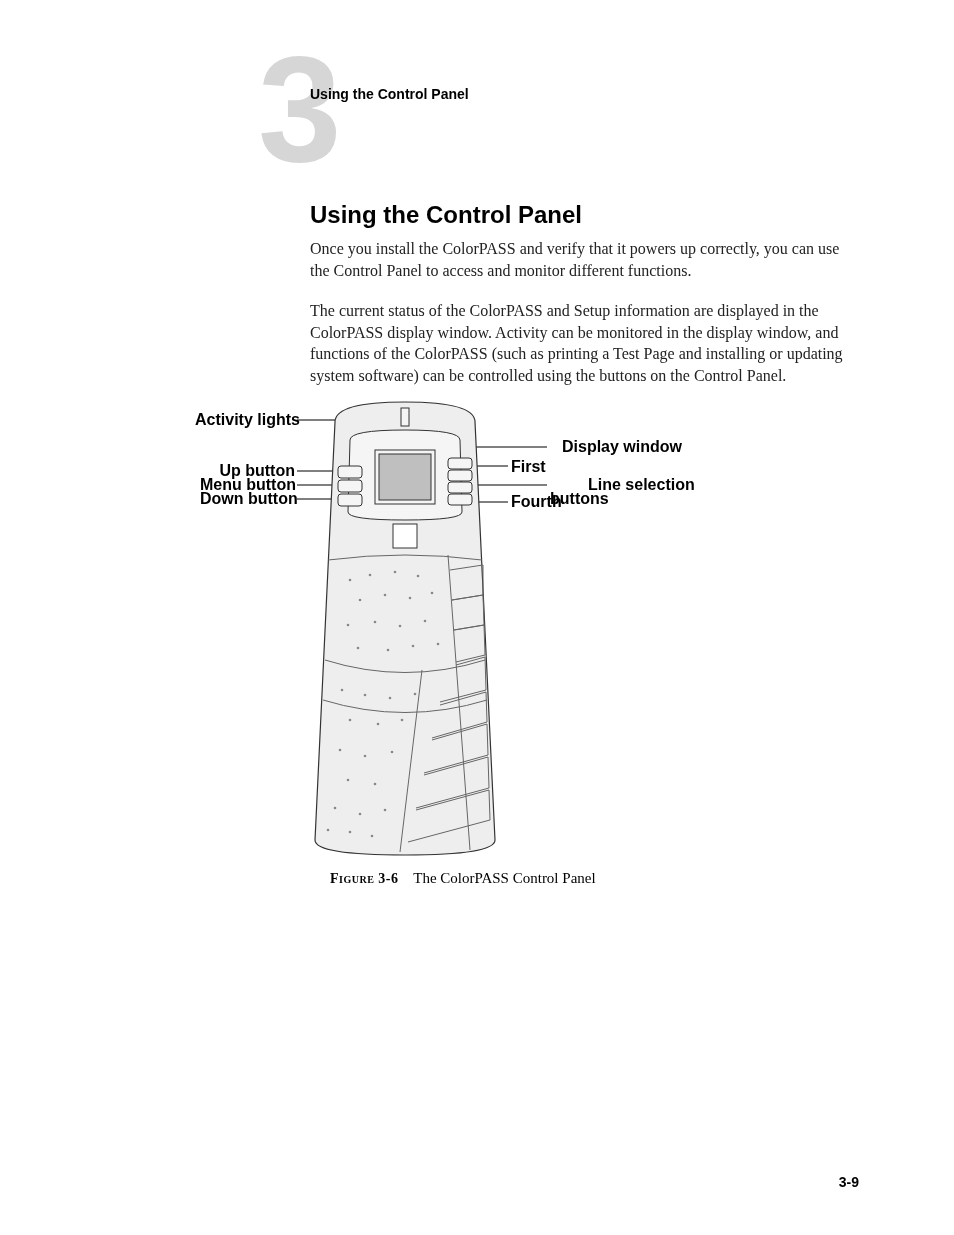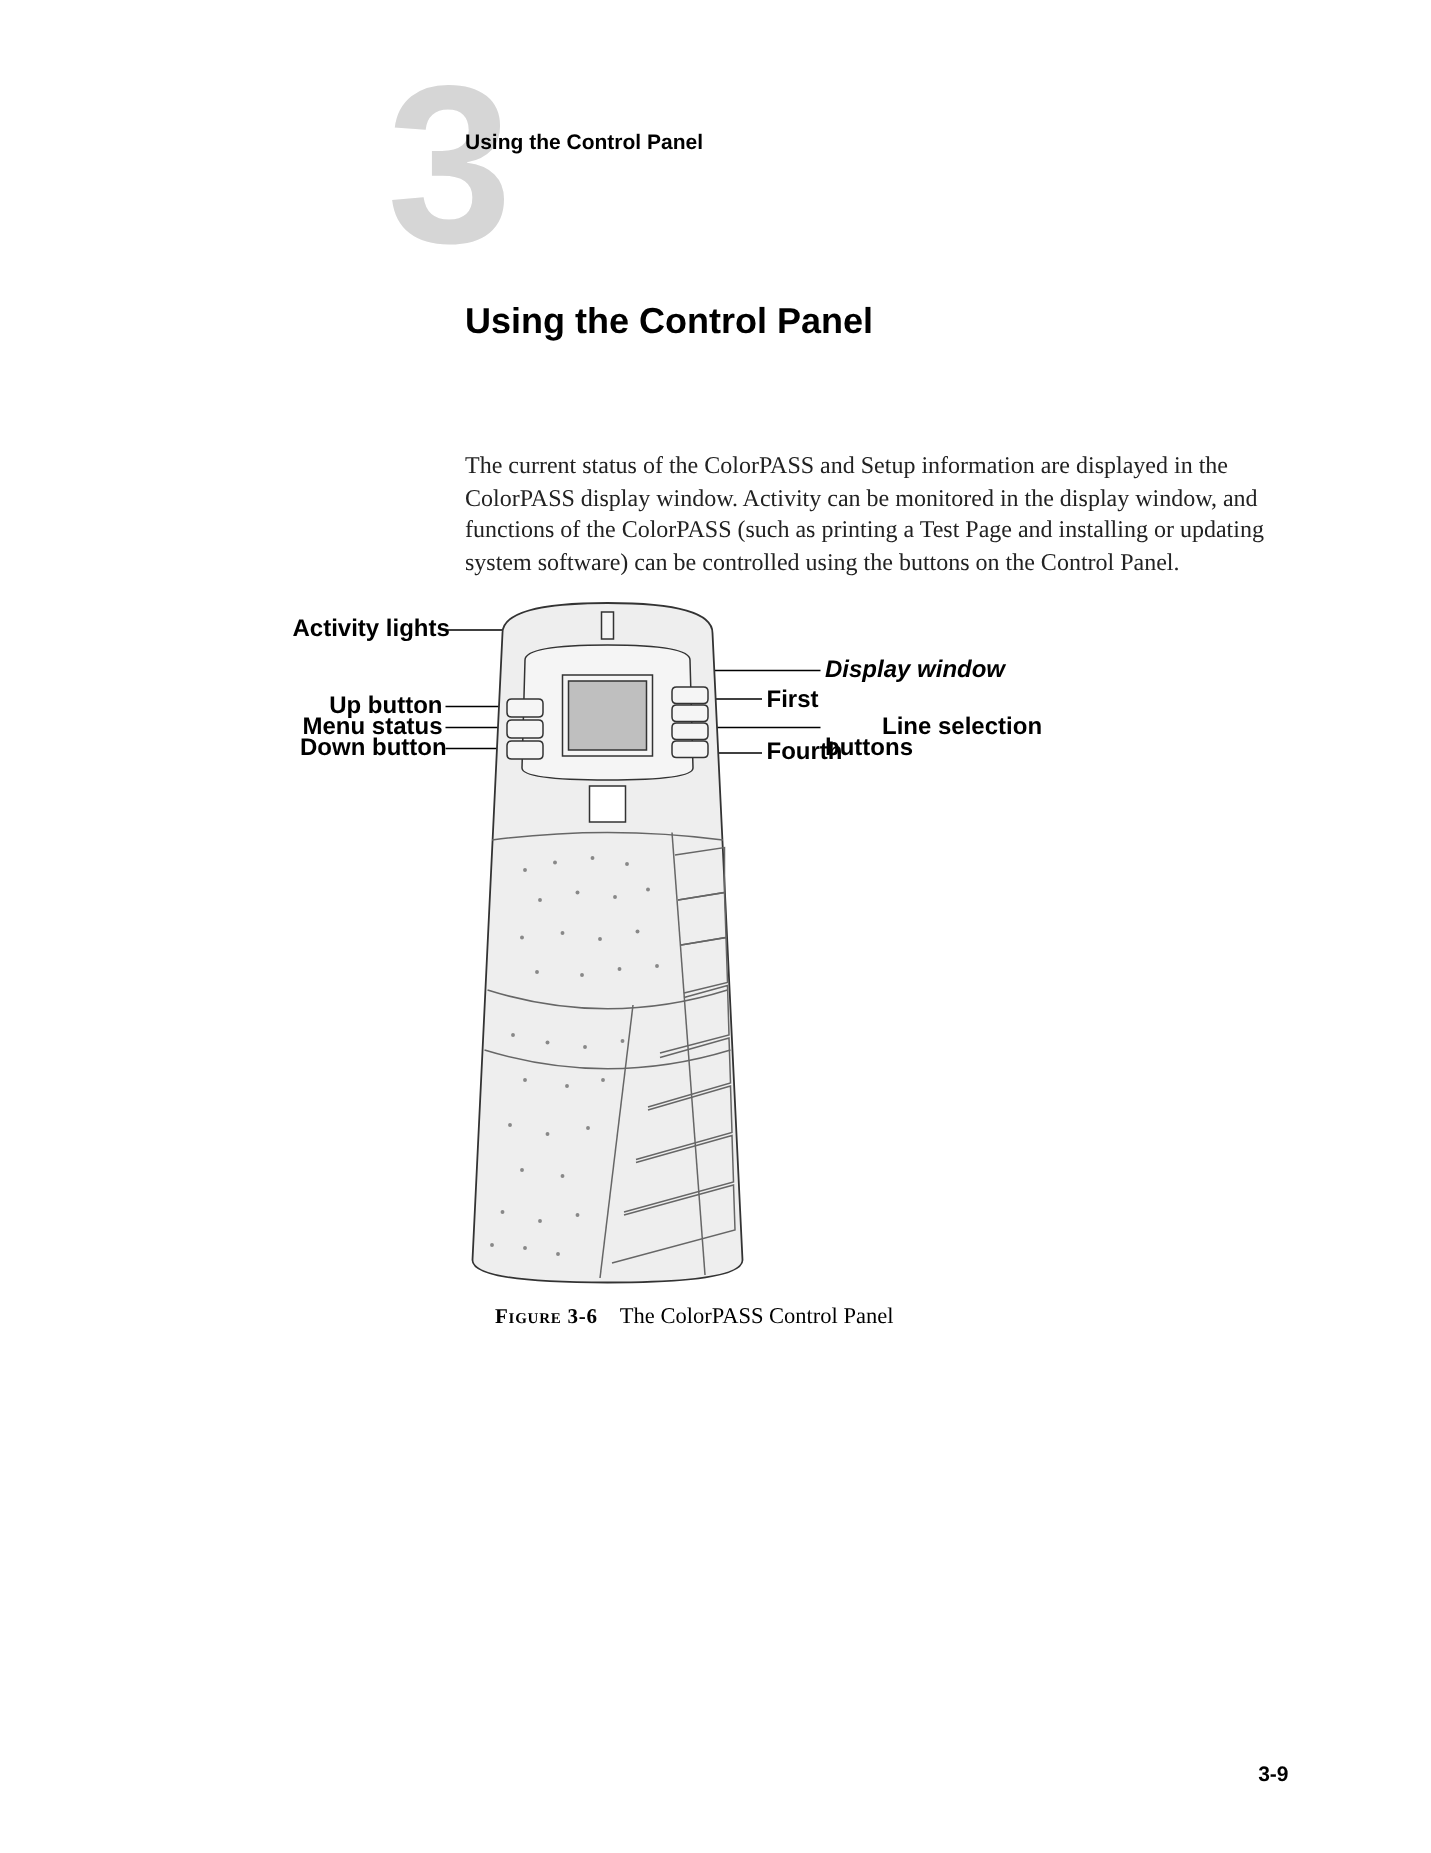--- a/index.html
+++ b/index.html
@@ -106,32 +106,33 @@
 </head>
 <body>
 
 <div class="page">
 
   <div class="big-chapter">3</div>
   <div class="running-header">Using the Control Panel</div>
 
   <div class="section-heading">Using the Control Panel</div>
 
+  <div class="para para1">Once you install the ColorPASS and verify that it powers up correctly, you can use the Control Panel to access and monitor different functions.</div>
   <div class="para para2">The current status of the ColorPASS and Setup information are displayed in the ColorPASS display window. Activity can be monitored in the display window, and functions of the ColorPASS (such as printing a Test Page and installing or updating system software) can be controlled using the buttons on the Control Panel.</div>
 
   <div class="figure">
 
     
     <div class="callout left" style="left:-5px; top:13px; width:100px;">Activity lights</div>
     <div class="callout left" style="left:0; top:64px; width:95px;">Up button</div>
-    <div class="callout left" style="left:0; top:78px; width:95px;">Menu status</div>
+    <div class="callout left" style="left:0; top:78px; width:95px;">Menu button</div>
     <div class="callout left" style="left:0; top:92px; width:95px;">Down button</div>
 
     
-    <div class="callout" style="left:350px; top:40px;font-style:italic;">Display window</div>
+    <div class="callout" style="left:362px; top:40px;">Display window</div>
     <div class="callout" style="left:311px; top:60px;">First</div>
     <div class="callout" style="left:350px; top:78px;margin-left:38px;">Line selection</div>
     <div class="callout" style="left:311px; top:95px;">Fourth</div>
     <div class="callout" style="left:350px; top:92px;">buttons</div>
 
     
     <svg width="560" height="460" viewBox="0 0 560 460">
 
       <line x1="97" y1="20" x2="205" y2="20" stroke="#000" stroke-width="1"></line>
       <line x1="205" y1="20" x2="210" y2="25" stroke="#000" stroke-width="1"></line>

